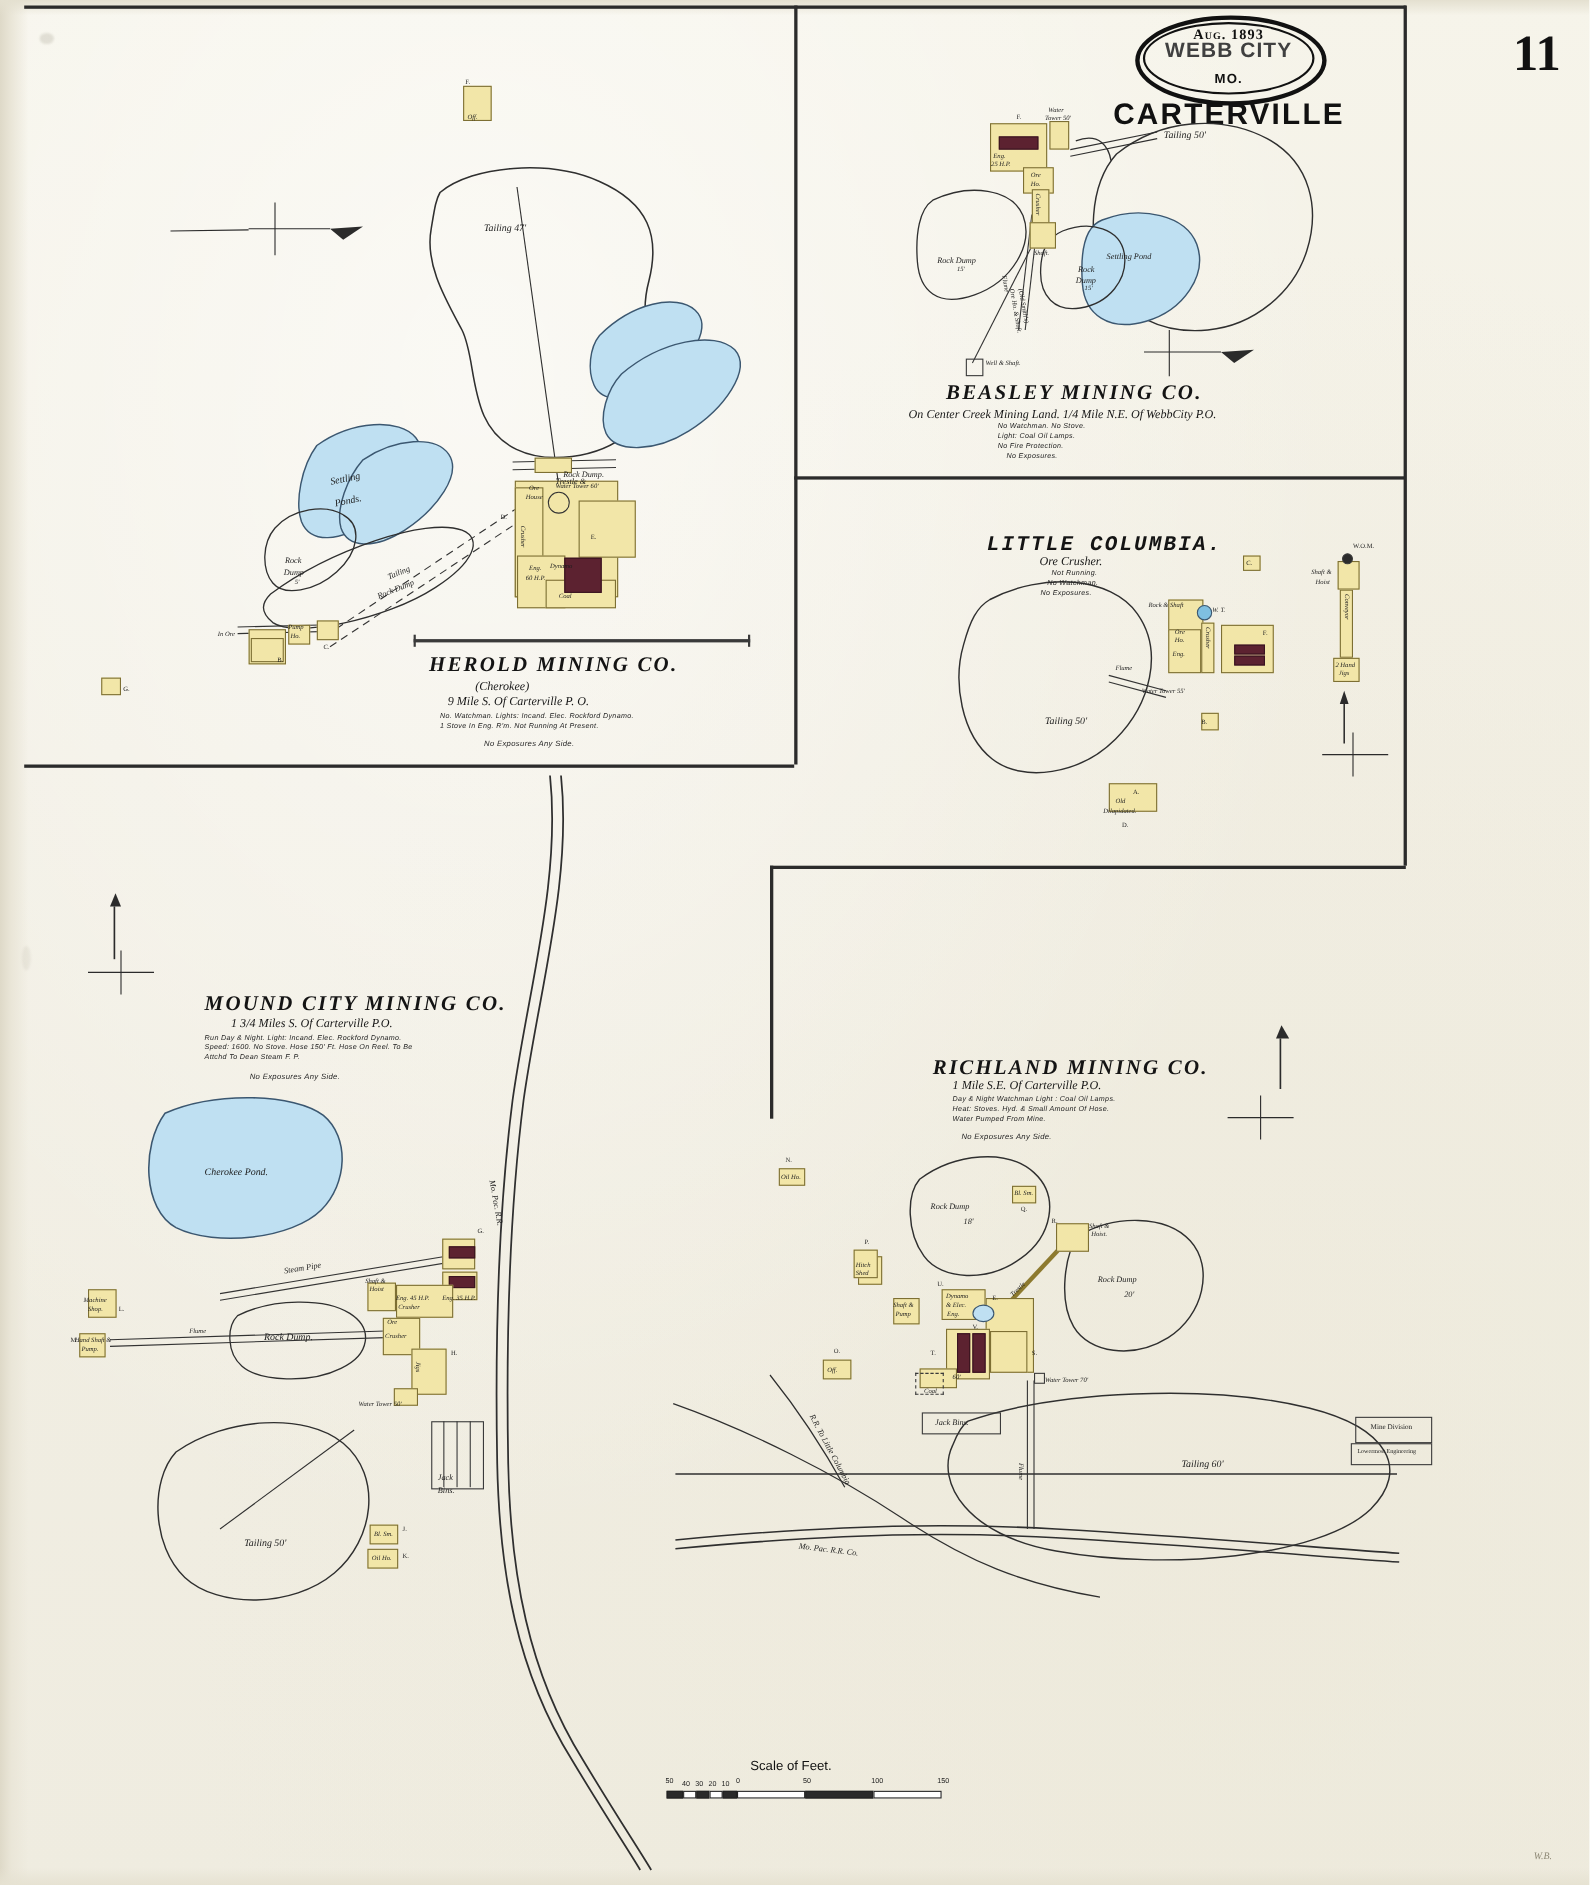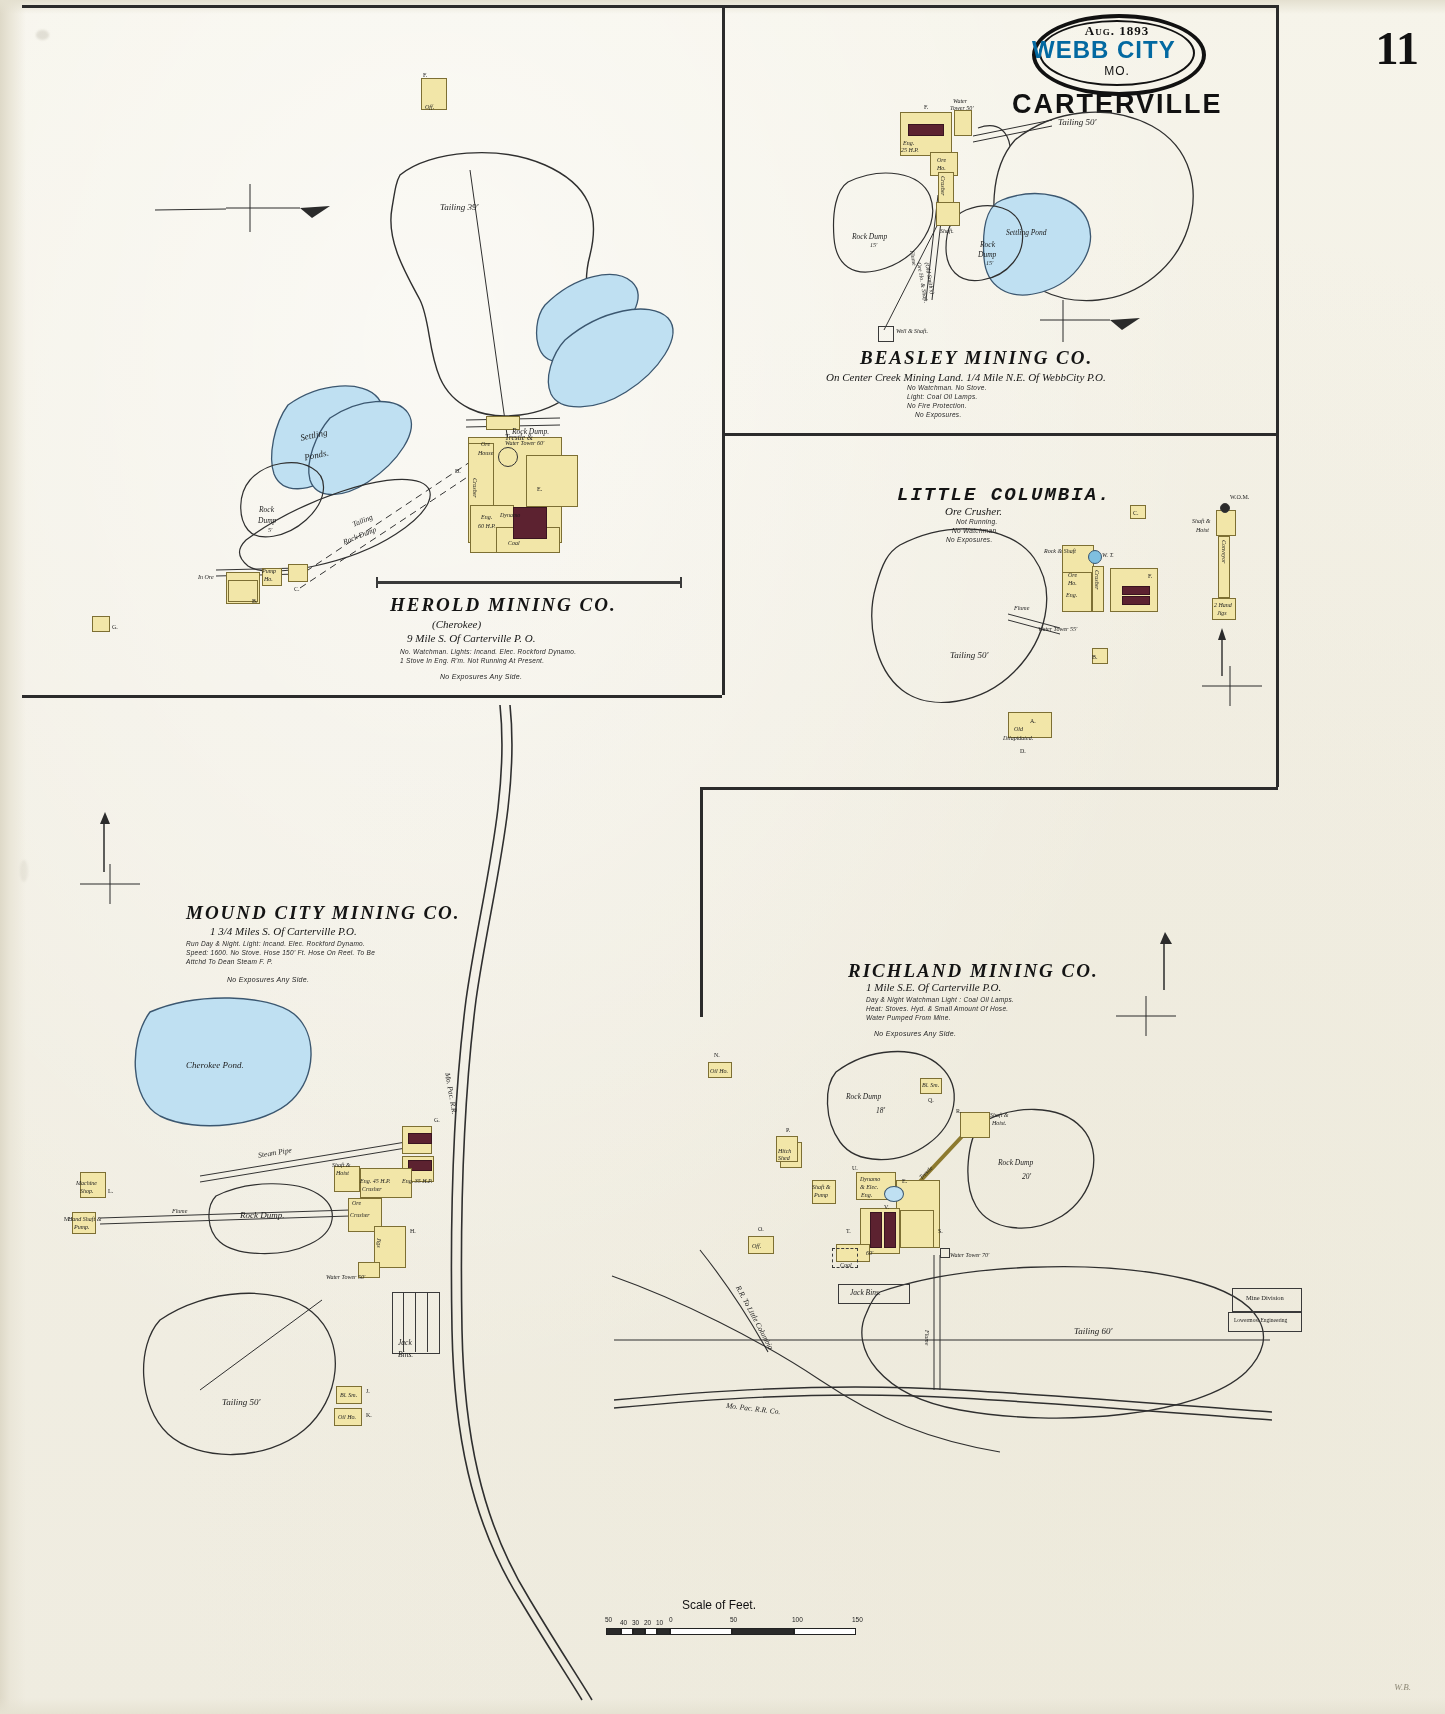--- a/index.html
+++ b/index.html
@@ -61,24 +61,24 @@
   
   #sheetno{position:absolute;right:26px;top:22px;font-size:46px;
     font-family:"Liberation Serif", serif;font-weight:bold;color:#111;}
 
   
   #titleblock{position:absolute;}
   #oval{position:absolute;width:166px;height:74px;border:4px solid #111;border-radius:50%;}
   #oval2{position:absolute;width:152px;height:62px;border:2px solid #111;border-radius:50%;left:7px;top:6px;}
   .tb-date{position:absolute;width:100%;text-align:center;top:9px;font-size:13px;
     font-family:"Liberation Serif", serif;font-variant:small-caps;font-weight:bold;color:#111;letter-spacing:1px;}
-  .tb-city{position:absolute;width:100%;top:22px;font-size:24px;
-    font-family:"Liberation Sans", sans-serif;font-weight:bold;color:#0369a1;letter-spacing:1px;}
+  .tb-city{position:absolute;width:100%;text-align:center;top:22px;font-size:19px;
+    font-family:"Liberation Sans", sans-serif;font-weight:bold;color:#404040;letter-spacing:1px;}
   .tb-state{position:absolute;width:100%;text-align:center;top:50px;font-size:12px;
-    font-family:"Liberation Sans", sans-serif;font-weight:normal;color:#111;letter-spacing:1px;}
+    font-family:"Liberation Sans", sans-serif;font-weight:bold;color:#111;letter-spacing:1px;}
   #townname{position:absolute;font-size:27px;font-family:"Liberation Sans", sans-serif;
     font-weight:bold;color:#111;letter-spacing:2px;}
 
   
   #scalewrap{position:absolute;}
   #scaletitle{position:absolute;font-family:"Liberation Sans", sans-serif;font-size:12px;color:#111;}
   .sbar{position:absolute;height:7px;border:1px solid #222;box-sizing:border-box;background:#fff;}
   .sbar.f{background:#2a2a2a;}
   .stick{position:absolute;font-size:6.5px;color:#222;font-family:"Liberation Sans", sans-serif;}
   svg.ov{position:absolute;left:0;top:0;width:1445px;height:1714px;pointer-events:none;}
@@ -163,21 +163,21 @@
   <div class="boiler" style="left:513px;top:507px;width:32px;height:30px;"></div>
   <div class="bldg" style="left:486px;top:416px;width:34px;height:14px;"></div>
   <div class="outline" style="left:498px;top:447px;width:18px;height:18px;border-radius:50%;border-color:#333;"></div>
   <div class="bldg" style="left:226px;top:572px;width:34px;height:32px;"></div>
   <div class="bldg" style="left:228px;top:580px;width:30px;height:22px;"></div>
   <div class="bldg" style="left:262px;top:568px;width:20px;height:18px;"></div>
   <div class="bldg" style="left:288px;top:564px;width:20px;height:18px;"></div>
   <div class="bldg" style="left:421px;top:78px;width:26px;height:32px;"></div>
   <div class="bldg" style="left:92px;top:616px;width:18px;height:16px;"></div>
 
-  <div class="lbl s" style="left:440px;top:202px;">Tailing  39'</div>
+  <div class="lbl s" style="left:440px;top:202px;">Tailing  47'</div>
   <div class="lbl s" style="left:300px;top:430px;transform:rotate(-12deg);">Settling</div>
   <div class="lbl s" style="left:304px;top:450px;transform:rotate(-12deg);">Ponds.</div>
   <div class="lbl xs" style="left:259px;top:505px;">Rock</div>
   <div class="lbl xs" style="left:258px;top:516px;">Dump</div>
   <div class="lbl tiny" style="left:268px;top:527px;">5'</div>
   <div class="lbl xs" style="left:505px;top:433px;">Trestle &amp;</div>
   <div class="lbl xs" style="left:512px;top:427px;">Rock Dump.</div>
   <div class="lbl xs" style="left:352px;top:516px;transform:rotate(-22deg);">Tailing</div>
   <div class="lbl xs" style="left:342px;top:531px;transform:rotate(-22deg);">Rock Dump</div>
   <div class="lbl tiny" style="left:481px;top:441px;">Ore</div>

